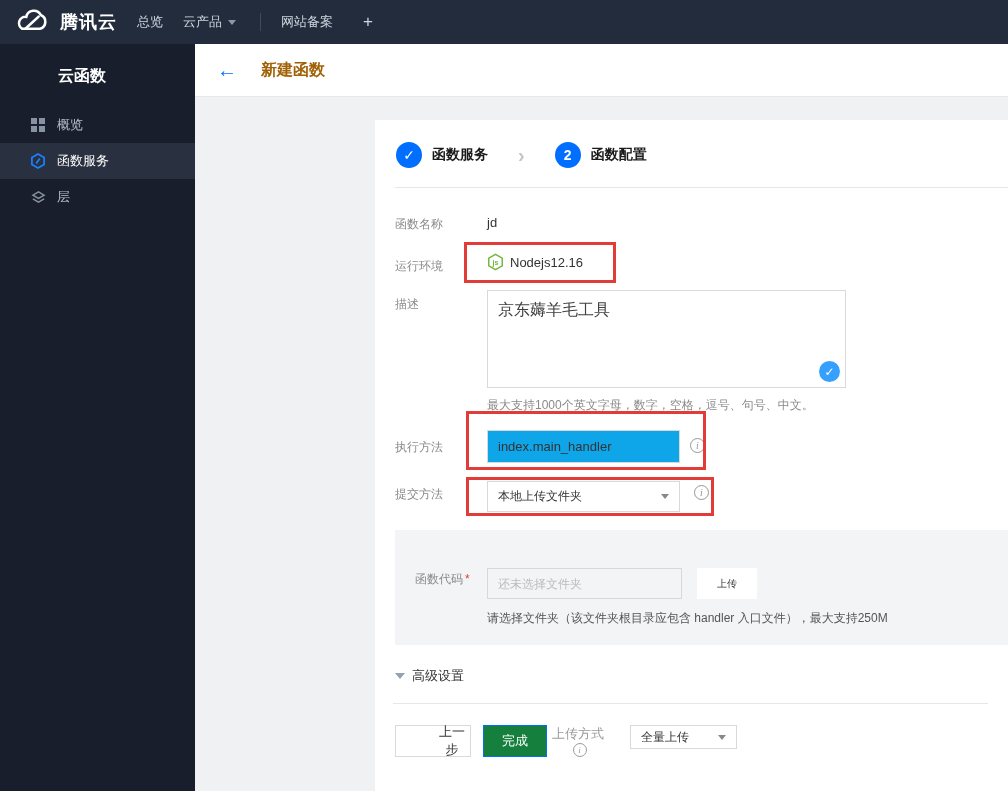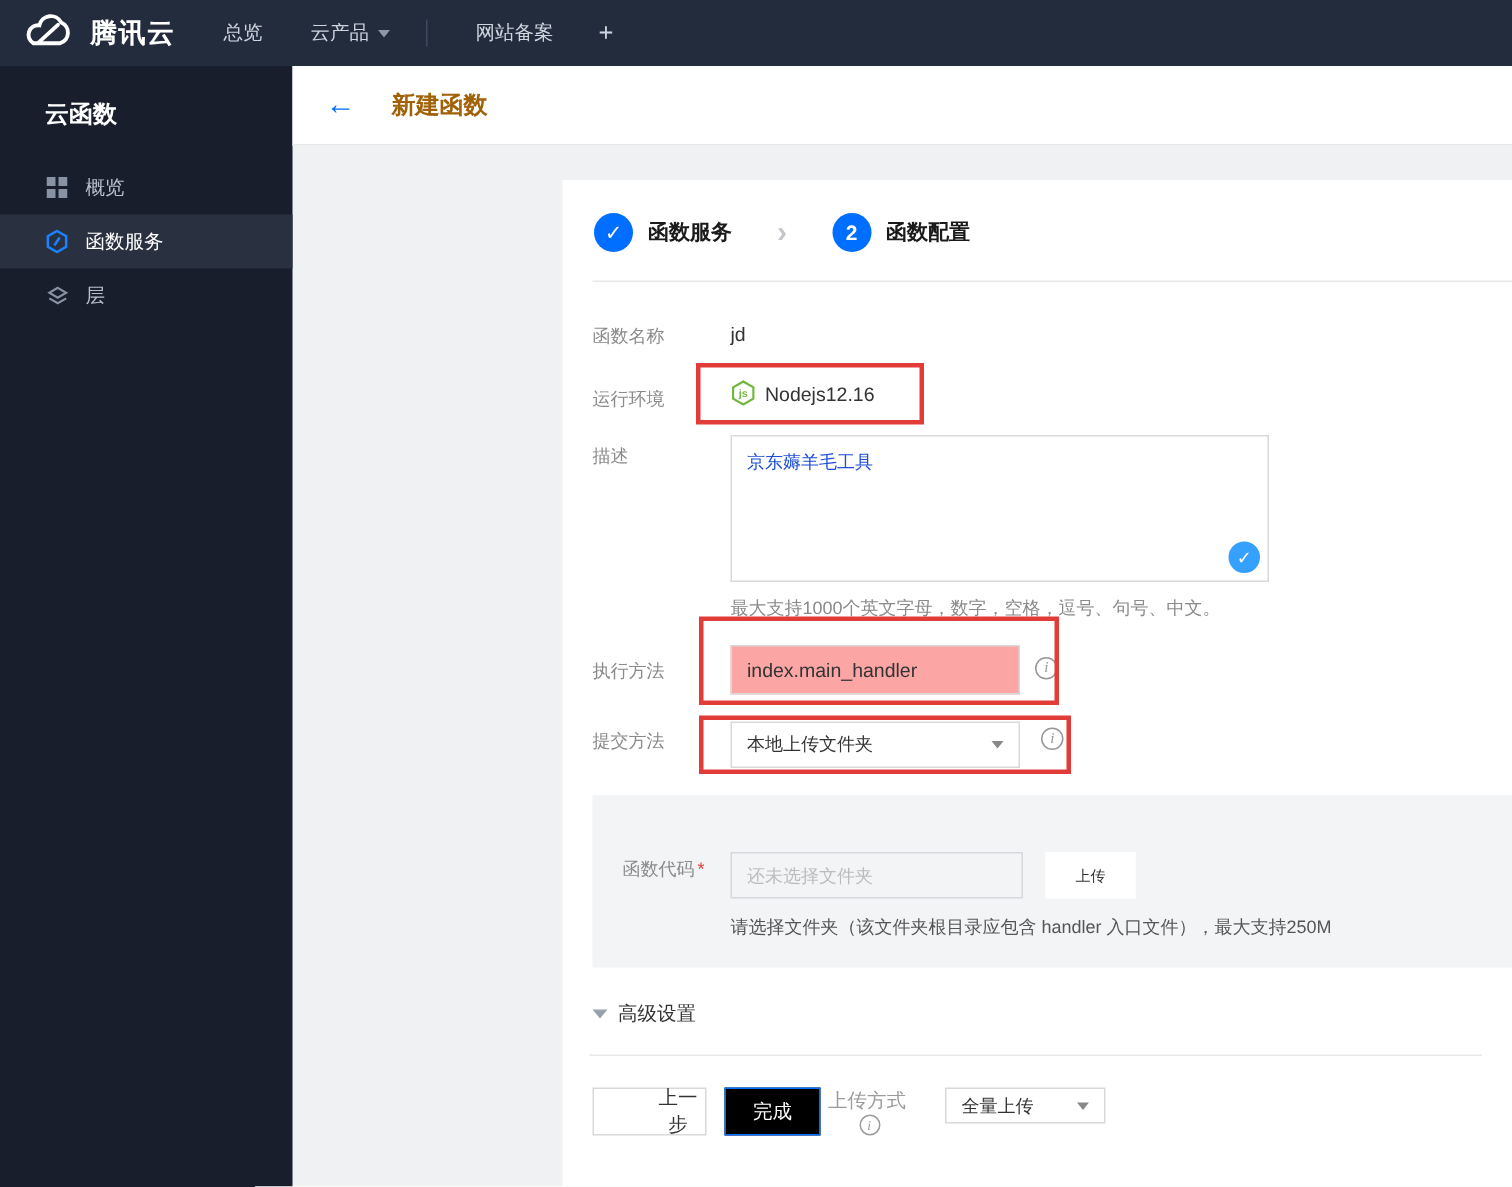--- a/index.html
+++ b/index.html
@@ -5,29 +5,29 @@
   * { margin:0; padding:0; box-sizing:border-box; }
   html,body { width:1008px; height:791px; overflow:hidden; }
   body { font-family:"Liberation Sans","DejaVu Sans",sans-serif; }
   #app { position:relative; width:1008px; height:791px; background:#eff1f3; }
 
   
   .topnav { position:absolute; left:0; top:0; width:1008px; height:44px; background:#232c3d;
             display:flex; align-items:center; color:#d2d7e0; font-size:13px; }
   .brand { display:flex; align-items:center; margin-left:14px; cursor:pointer; }
   .brand-name { color:#fff; font-size:18px; font-weight:bold; margin-left:8px; letter-spacing:1px; }
-  .nav-link { color:#cfd5df; margin-left:32px; cursor:pointer; display:flex; align-items:center; }
+  .nav-link { color:#cfd5df; margin-left:20px; cursor:pointer; display:flex; align-items:center; }
   .nav-caret { width:0; height:0; border-left:4px solid transparent; border-right:4px solid transparent;
                border-top:5px solid #8d97a8; margin-left:6px; }
   .nav-divider { width:1px; height:18px; background:#3e4a5f; margin-left:24px; }
   .nav-plus { color:#cfd5df; font-size:17px; margin-left:30px; cursor:pointer; }
 
   
   .sidebar { position:absolute; left:0; top:44px; width:195px; height:747px; background:#181e2b; }
-  .sidebar-title { color:#fff; font-size:16px; font-weight:bold; padding:22px 0 20px 30px; }
+  .sidebar-title { color:#fff; font-size:16px; font-weight:bold; padding:22px 0 20px 30px;margin-left:28px; }
   .side-item { height:36px; display:flex; align-items:center; padding-left:30px; gap:11px;
                color:#b9c0cc; font-size:13px; cursor:pointer; }
   .side-item.active { background:#29303f; color:#fff; }
   .side-icon { width:16px; height:16px; display:flex; align-items:center; justify-content:center; }
 
   
   .page-header { position:absolute; left:195px; top:44px; width:813px; height:53px; background:#fff;
                  border-bottom:1px solid #e7e7e7; display:flex; align-items:center; }
   .back-arrow { color:#006eff; font-size:20px; font-weight:bold; margin-left:22px; cursor:pointer; }
   .page-title { color:#a16207; font-size:16px; font-weight:bold; margin-left:24px; }
@@ -39,28 +39,28 @@
   .step-circle { width:26px; height:26px; border-radius:50%; background:#006eff; color:#fff;
                  display:flex; align-items:center; justify-content:center; font-size:14px; font-weight:bold; }
   .step-label { font-size:14px; font-weight:bold; color:#1a1a1a; margin-left:10px; }
   .step-chevron { color:#c3c7cc; font-size:20px; margin:0 30px; font-weight:bold; line-height:1; }
   .steps-divider { position:absolute; left:20px; top:67px; width:613px; height:1px; background:#e7e7e7; }
 
   .f-label { position:absolute; left:20px; font-size:12px; color:#8a8a8a; }
   .f-value { position:absolute; font-size:13px; color:#333; }
 
   .desc-textarea { position:absolute; left:112px; top:170px; width:359px; height:98px;
-                   border:1px solid #d9d9d9; background:#fff; font-size:12px; color:#1d4ed8;
+                   border:1px solid #d9d9d9; background:#fff; font-size:16px; color:#404040;
                    padding:9px 10px; resize:none; font-family:Liberation Mono, monospace; outline:none; }
   .desc-badge { position:absolute; left:444px; top:241px; width:21px; height:21px; border-radius:50%;
                 background:#36a0ff; color:#fff; font-size:12px; display:flex; align-items:center;
                 justify-content:center; }
   .help-text { position:absolute; font-size:12px; color:#8a8a8a; }
 
-  .text-input { position:absolute; border:1px solid #d9d9d9; background:#fca5a5; font-size:13px;
+  .text-input { position:absolute; border:1px solid #d9d9d9; background:#0ea5e9; font-size:13px;
                 color:#333; padding:0 10px; outline:none; font-family:inherit; }
   .select-box { position:absolute; border:1px solid #d9d9d9; background:#fff; font-size:12px;
                 color:#333; display:flex; align-items:center; padding:0 10px; cursor:pointer; }
   .select-caret { width:0; height:0; border-left:4px solid transparent; border-right:4px solid transparent;
                   border-top:5px solid #888; margin-left:auto; }
   .info-icon { position:absolute; width:15px; height:15px; border:1px solid #979797; border-radius:50%;
                color:#979797; font-size:10px; display:flex; align-items:center; justify-content:center;
                font-style:italic; font-family:"Liberation Serif",serif; cursor:pointer; }
 
   .code-section { position:absolute; left:20px; top:410px; width:613px; height:115px; background:#f3f4f6; }
@@ -75,21 +75,21 @@
 
   .advanced { position:absolute; left:20px; top:547px; display:flex; align-items:center;
               font-size:13px; color:#333; cursor:pointer; }
   .adv-caret { width:0; height:0; border-left:5px solid transparent; border-right:5px solid transparent;
                border-top:6px solid #97a0ad; margin-right:7px; }
   .bottom-divider { position:absolute; left:18px; top:583px; width:595px; height:1px; background:#e7e7e7; }
 
   .btn { position:absolute; height:32px; display:flex; align-items:center; justify-content:center;
          font-size:13px; cursor:pointer; top:605px; }
   .btn-prev { left:20px; width:76px; background:#fff; border:1px solid #d9d9d9; color:#333;padding-left:38px; }
-  .btn-finish { left:108px; width:64px; background:#000000; border:1px solid #006eff; color:#fff; }
+  .btn-finish { left:108px; width:64px; background:#15803d; border:1px solid #006eff; color:#fff; }
   .upload-mode-label { position:absolute; left:177px; top:605px; height:32px; display:flex;
                        align-items:center; font-size:13px; color:#9b9b9b;flex-direction:column; }
   .upload-mode-info { display:inline-flex; width:14px; height:14px; border:1px solid #9b9b9b;
                       border-radius:50%; font-size:9px; align-items:center; justify-content:center;
                       margin-left:3px; font-style:italic; font-family:"Liberation Serif",serif; }
   .upload-mode-select { left:255px; top:605px; width:107px; height:24px; }
 
   
   .anno { position:absolute; border:3px solid #e23c39; background:transparent; pointer-events:none; z-index:20; }
   .anno-runtime { left:89px; top:122px; width:152px; height:41px; }

